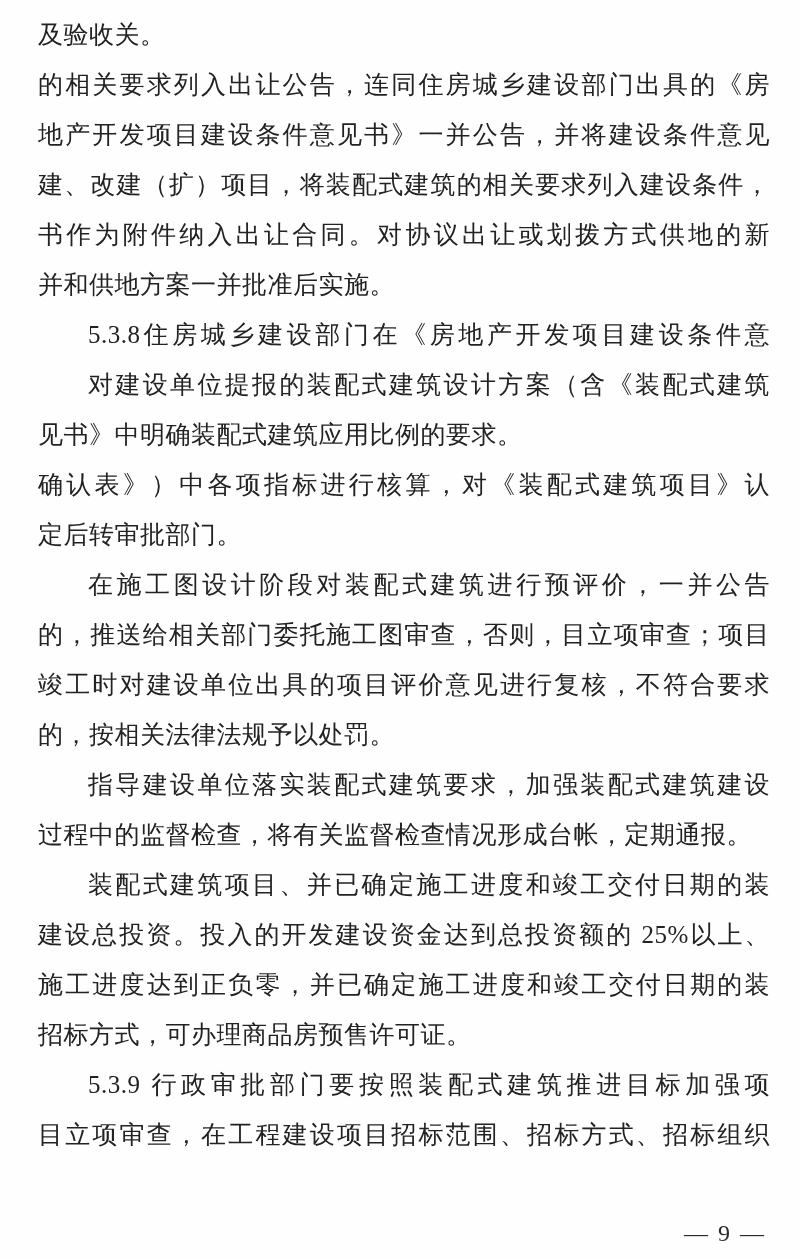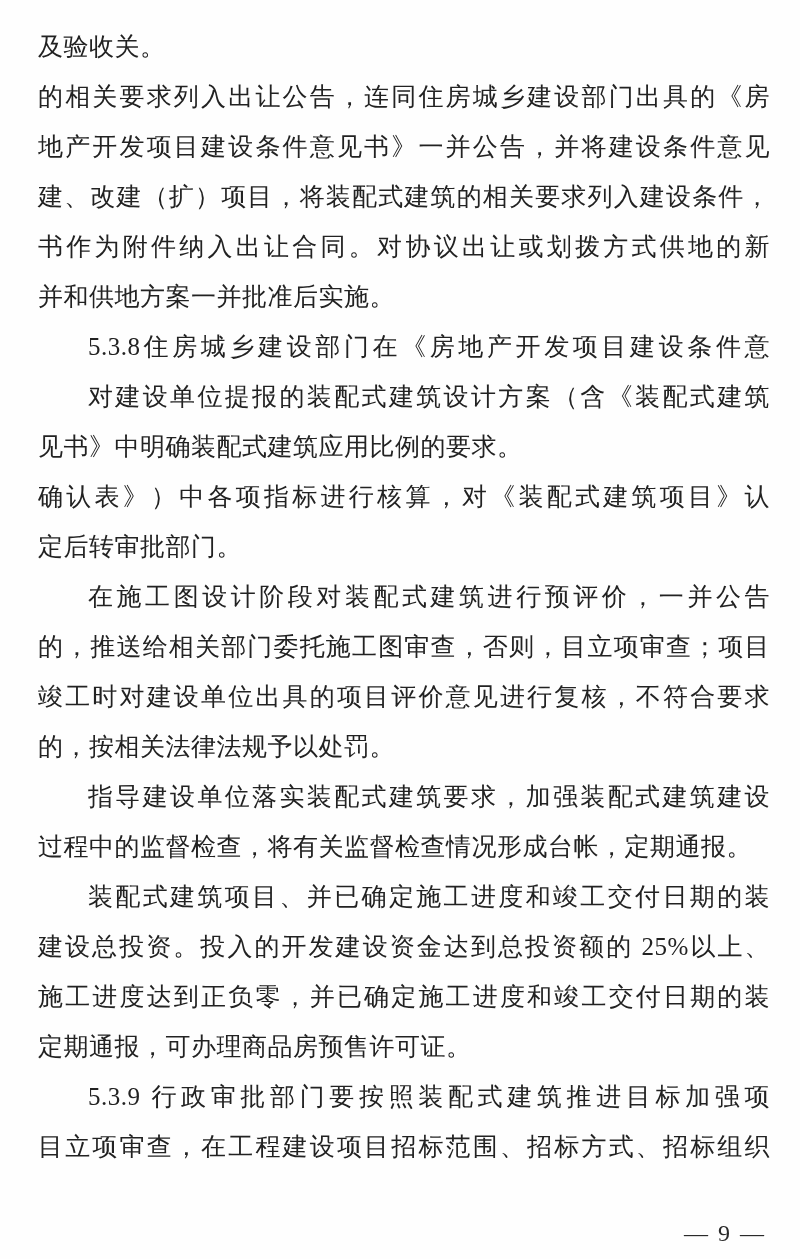--- a/index.html
+++ b/index.html
@@ -11,21 +11,21 @@
     position: relative;
     width: 800px;
     height: 1259px;
     background: #fefefe;
     overflow: hidden;
     font-family: "Liberation Serif", "DejaVu Serif", serif;
     color: #1f1f1f;
   }
   .text-block {
     position: absolute;
-    top: 22px;
+    top: 10px;
     left: 38px;
     width: 732px;
   }
   .line {
     height: 50px;
     line-height: 50px;
     font-size: 25px;
     letter-spacing: 0.5px;
     white-space: nowrap;
     text-align: justify;
@@ -66,18 +66,18 @@
       <div class="line">定后转审批部门。</div>
       <div class="line indent fill">在施工图设计阶段对装配式建筑进行预评价，一并公告</div>
       <div class="line fill">的，推送给相关部门委托施工图审查，否则，目立项审查；项目</div>
       <div class="line fill">竣工时对建设单位出具的项目评价意见进行复核，不符合要求</div>
       <div class="line">的，按相关法律法规予以处罚。</div>
       <div class="line indent fill">指导建设单位落实装配式建筑要求，加强装配式建筑建设</div>
       <div class="line">过程中的监督检查，将有关监督检查情况形成台帐，定期通报。</div>
       <div class="line indent fill">装配式建筑项目、并已确定施工进度和竣工交付日期的装</div>
       <div class="line fill">建设总投资。投入的开发建设资金达到总投资额的 25%以上、</div>
       <div class="line fill">施工进度达到正负零，并已确定施工进度和竣工交付日期的装</div>
-      <div class="line">定期通报，可办理商品房预售许可证。</div>
+      <div class="line">招标方式，可办理商品房预售许可证。</div>
       <div class="line indent fill">5.3.9 行政审批部门要按照装配式建筑推进目标加强项</div>
       <div class="line fill">目立项审查，在工程建设项目招标范围、招标方式、招标组织</div>
     </div>
   <div class="page-number">— 9 —</div>
 </div>
 
 </body></html>

